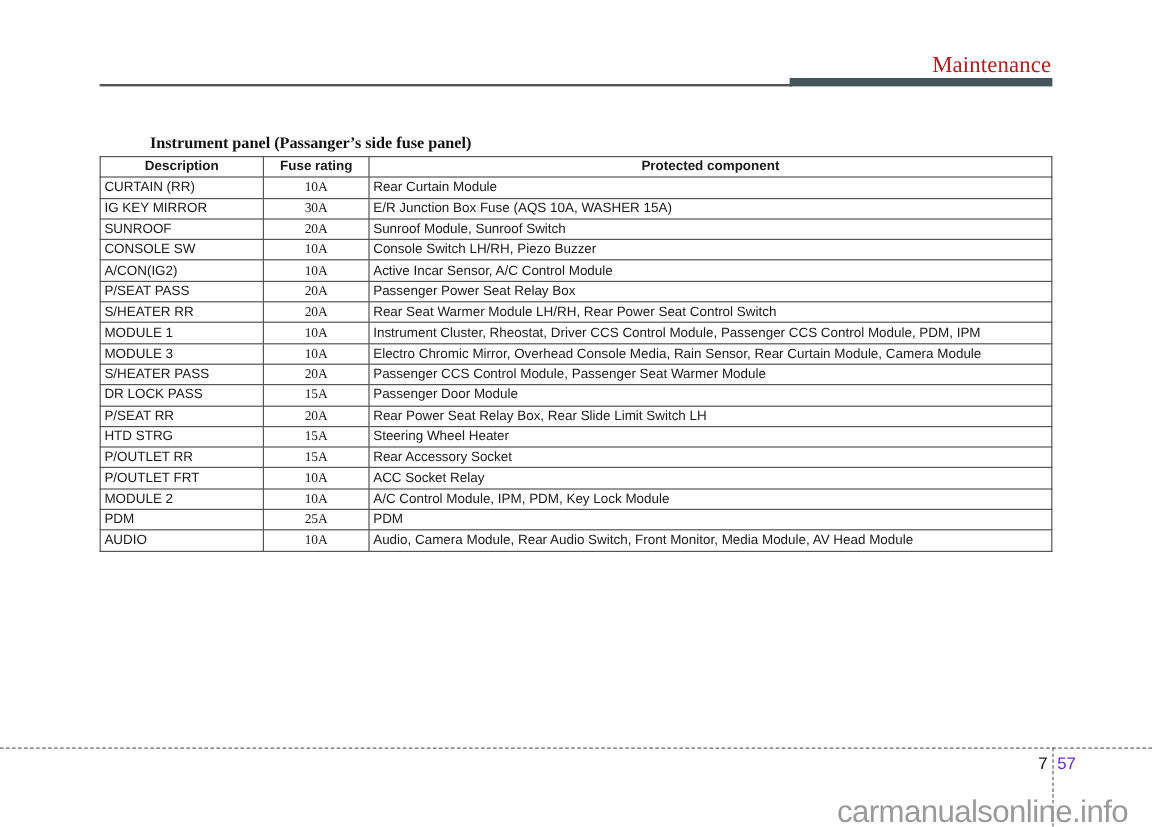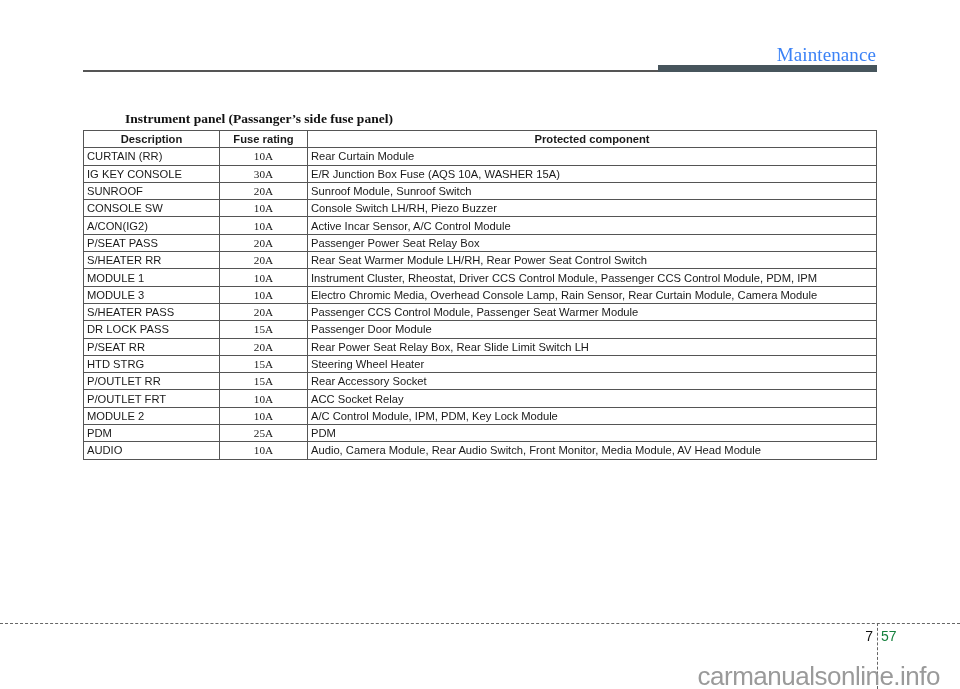--- a/index.html
+++ b/index.html
@@ -14,21 +14,21 @@
       overflow: hidden;
       font-family: "Liberation Sans", sans-serif;
       color: #1a1a1a;
     }
     .header-title {
       position: absolute;
       right: 84px;
       top: 44px;
       font-family: "Liberation Serif", "DejaVu Serif", serif;
       font-size: 19px;
-      color: #3b82f6;
+      color: #b91c1c;
       letter-spacing: 0.1px;
     }
     .header-rule-thin {
       position: absolute;
       left: 83px;
       top: 70px;
       width: 577px;
       height: 2px;
       background: #555555;
     }
@@ -100,21 +100,21 @@
       right: 87px;
       top: 628px;
       font-size: 14px;
       color: #111;
     }
     .page-number {
       position: absolute;
       left: 881px;
       top: 628px;
       font-size: 14px;
-      color: #15803d;
+      color: #6d28d9;
     }
     .watermark {
       position: absolute;
       right: 20px;
       top: 661px;
       font-size: 26px;
       color: #9a9a9a;
       letter-spacing: -0.5px;
     }
   </style>
@@ -140,21 +140,21 @@
       <th>Protected component</th>
     </tr>
   </thead>
   <tbody id="fuse-rows">
       <tr>
         <td>CURTAIN (RR)</td>
         <td class="rating">10A</td>
         <td>Rear Curtain Module</td>
       </tr>
       <tr>
-        <td>IG KEY CONSOLE</td>
+        <td>IG KEY MIRROR</td>
         <td class="rating">30A</td>
         <td>E/R Junction Box Fuse (AQS 10A, WASHER 15A)</td>
       </tr>
       <tr>
         <td>SUNROOF</td>
         <td class="rating">20A</td>
         <td>Sunroof Module, Sunroof Switch</td>
       </tr>
       <tr>
         <td>CONSOLE SW</td>
@@ -177,21 +177,21 @@
         <td>Rear Seat Warmer Module LH/RH, Rear Power Seat Control Switch</td>
       </tr>
       <tr>
         <td>MODULE 1</td>
         <td class="rating">10A</td>
         <td>Instrument Cluster, Rheostat, Driver CCS Control Module, Passenger CCS Control Module, PDM, IPM</td>
       </tr>
       <tr>
         <td>MODULE 3</td>
         <td class="rating">10A</td>
-        <td>Electro Chromic Media, Overhead Console Lamp, Rain Sensor, Rear Curtain Module, Camera Module</td>
+        <td>Electro Chromic Mirror, Overhead Console Media, Rain Sensor, Rear Curtain Module, Camera Module</td>
       </tr>
       <tr>
         <td>S/HEATER PASS</td>
         <td class="rating">20A</td>
         <td>Passenger CCS Control Module, Passenger Seat Warmer Module</td>
       </tr>
       <tr>
         <td>DR LOCK PASS</td>
         <td class="rating">15A</td>
         <td>Passenger Door Module</td>

